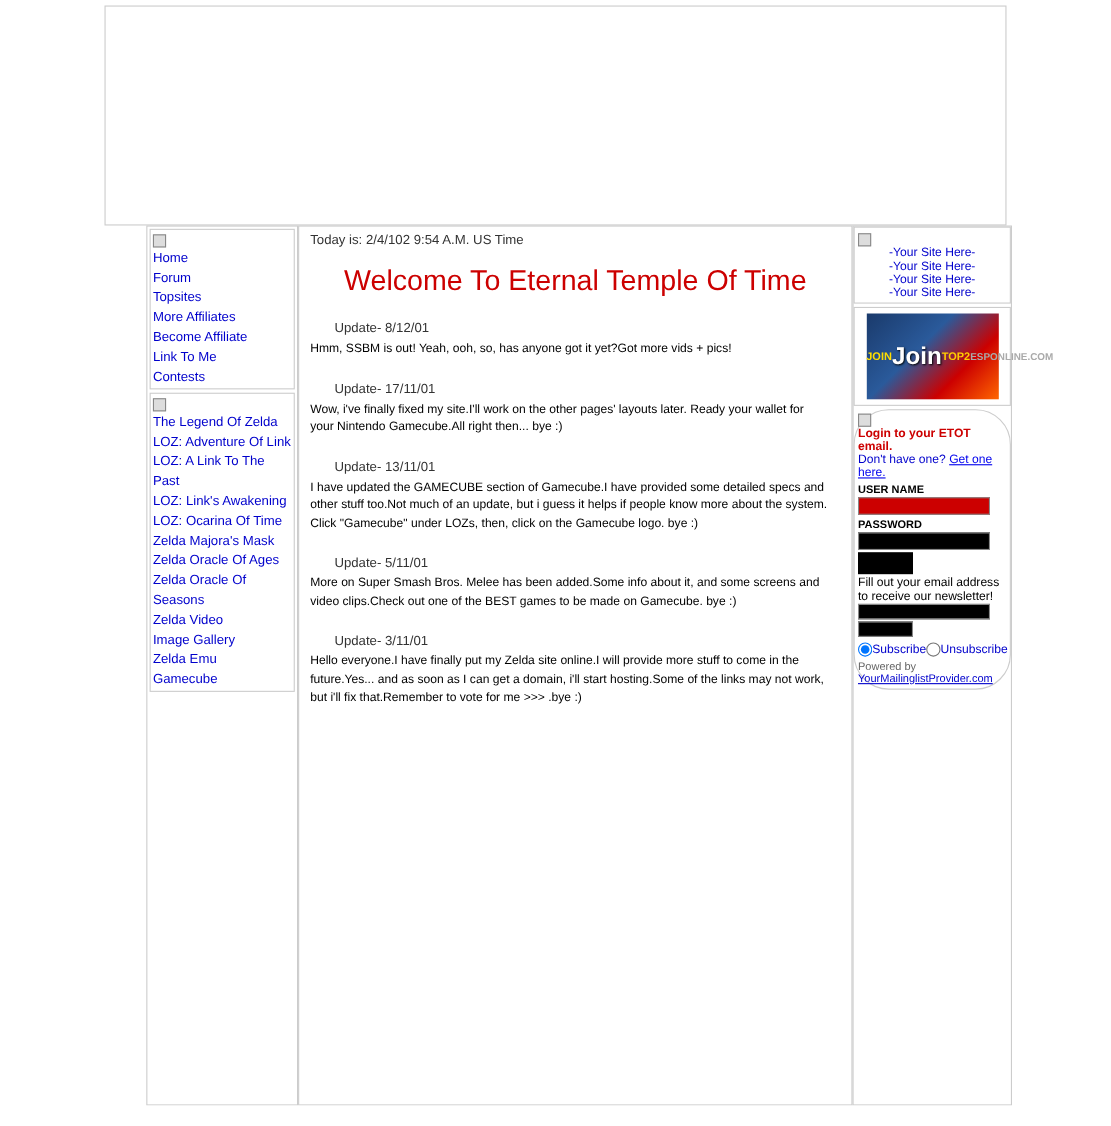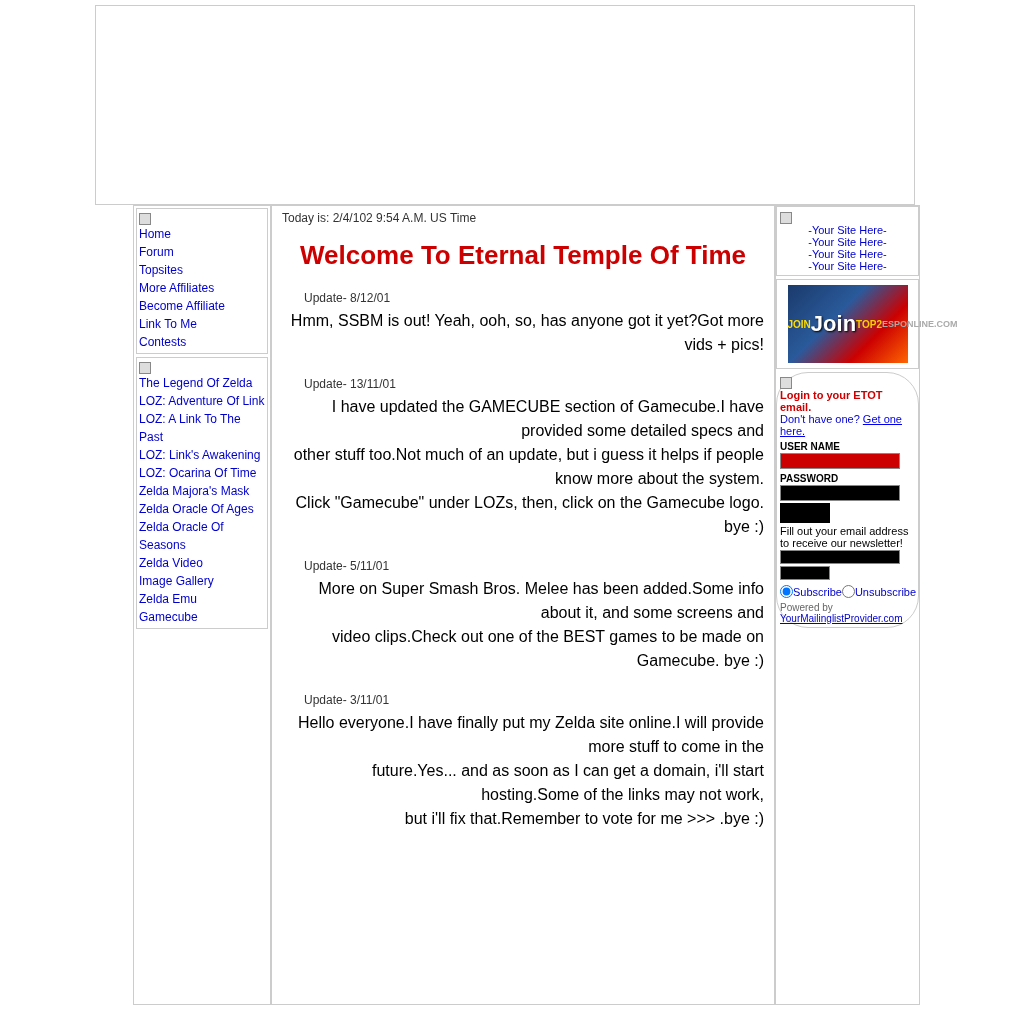--- a/index.html
+++ b/index.html
@@ -55,41 +55,40 @@
 
     .date-bar {
       font-size: 12px;
       color: #333;
       margin-bottom: 12px;
     }
 
     .site-title {
       color: #cc0000;
       font-size: 26px;
-      font-weight: bold;
+      font-weight: normal;
       text-align: center;
       margin: 15px 0 20px 0;
     }
 
     .update-entry {
       margin-bottom: 20px;
     }
 
     .update-date {
       color: #333;
       font-weight: normal;
       margin-bottom: 4px;
       margin-left: 22px;
     }
 
     .update-text {
       color: #000;
-      font-size: 16px;
+      font-size: 11px;
       line-height: 1.5;
-      text-align: right;
     }
 
     
     .right-sidebar {
       width: 145px;
       flex-shrink: 0;
       border: 1px solid #ccc;
       padding: 0;
     }
 
@@ -285,20 +284,24 @@
 
     <div class="main-content">
       <div class="date-bar">Today is: 2/4/102 9:54 A.M. US Time</div>
       <div class="site-title">Welcome To Eternal Temple Of Time</div>
 
       <div class="update-entry">
         <div class="update-date">Update- 8/12/01</div>
         <div class="update-text">Hmm, SSBM is out! Yeah, ooh, so, has anyone got it yet?Got more vids + pics!</div>
       </div>
 
+      <div class="update-entry">
+        <div class="update-date">Update- 17/11/01</div>
+        <div class="update-text">Wow, i've finally fixed my site.I'll work on the other pages' layouts later. Ready your wallet for<br>your Nintendo Gamecube.All right then... bye :)</div>
+      </div>
 
       <div class="update-entry">
         <div class="update-date">Update- 13/11/01</div>
         <div class="update-text">I have updated the GAMECUBE section of Gamecube.I have provided some detailed specs and<br>other stuff too.Not much of an update, but i guess it helps if people know more about the system.<br>Click "Gamecube" under LOZs, then, click on the Gamecube logo. bye :)</div>
       </div>
 
       <div class="update-entry">
         <div class="update-date">Update- 5/11/01</div>
         <div class="update-text">More on Super Smash Bros. Melee has been added.Some info about it, and some screens and<br>video clips.Check out one of the BEST games to be made on Gamecube. bye :)</div>
       </div>

